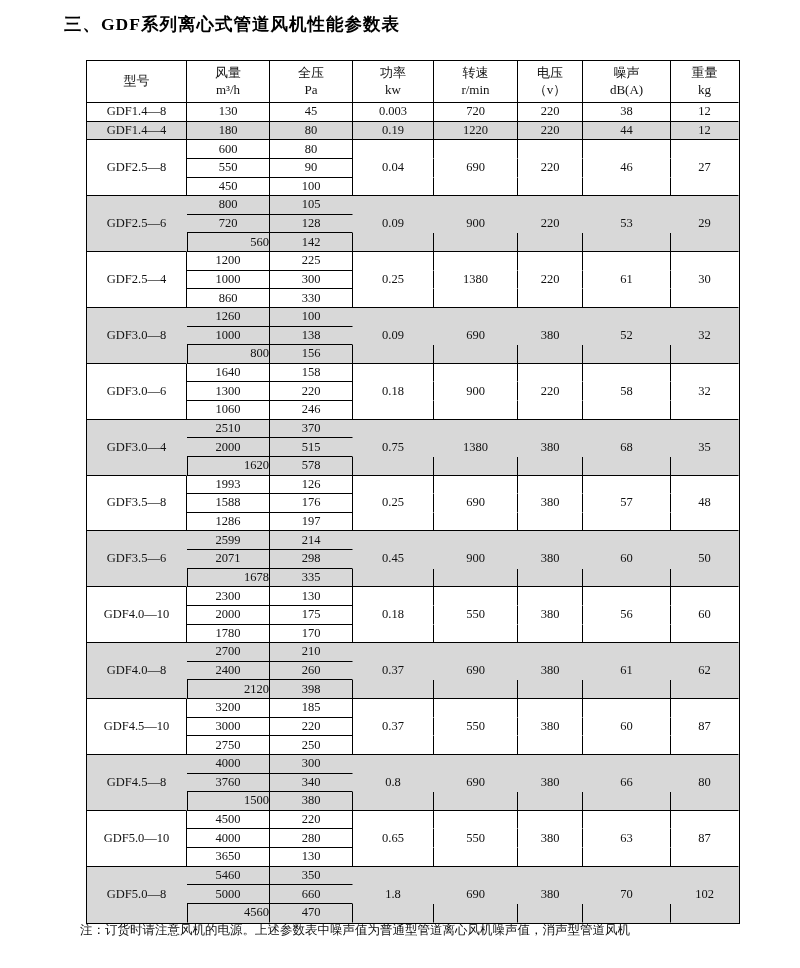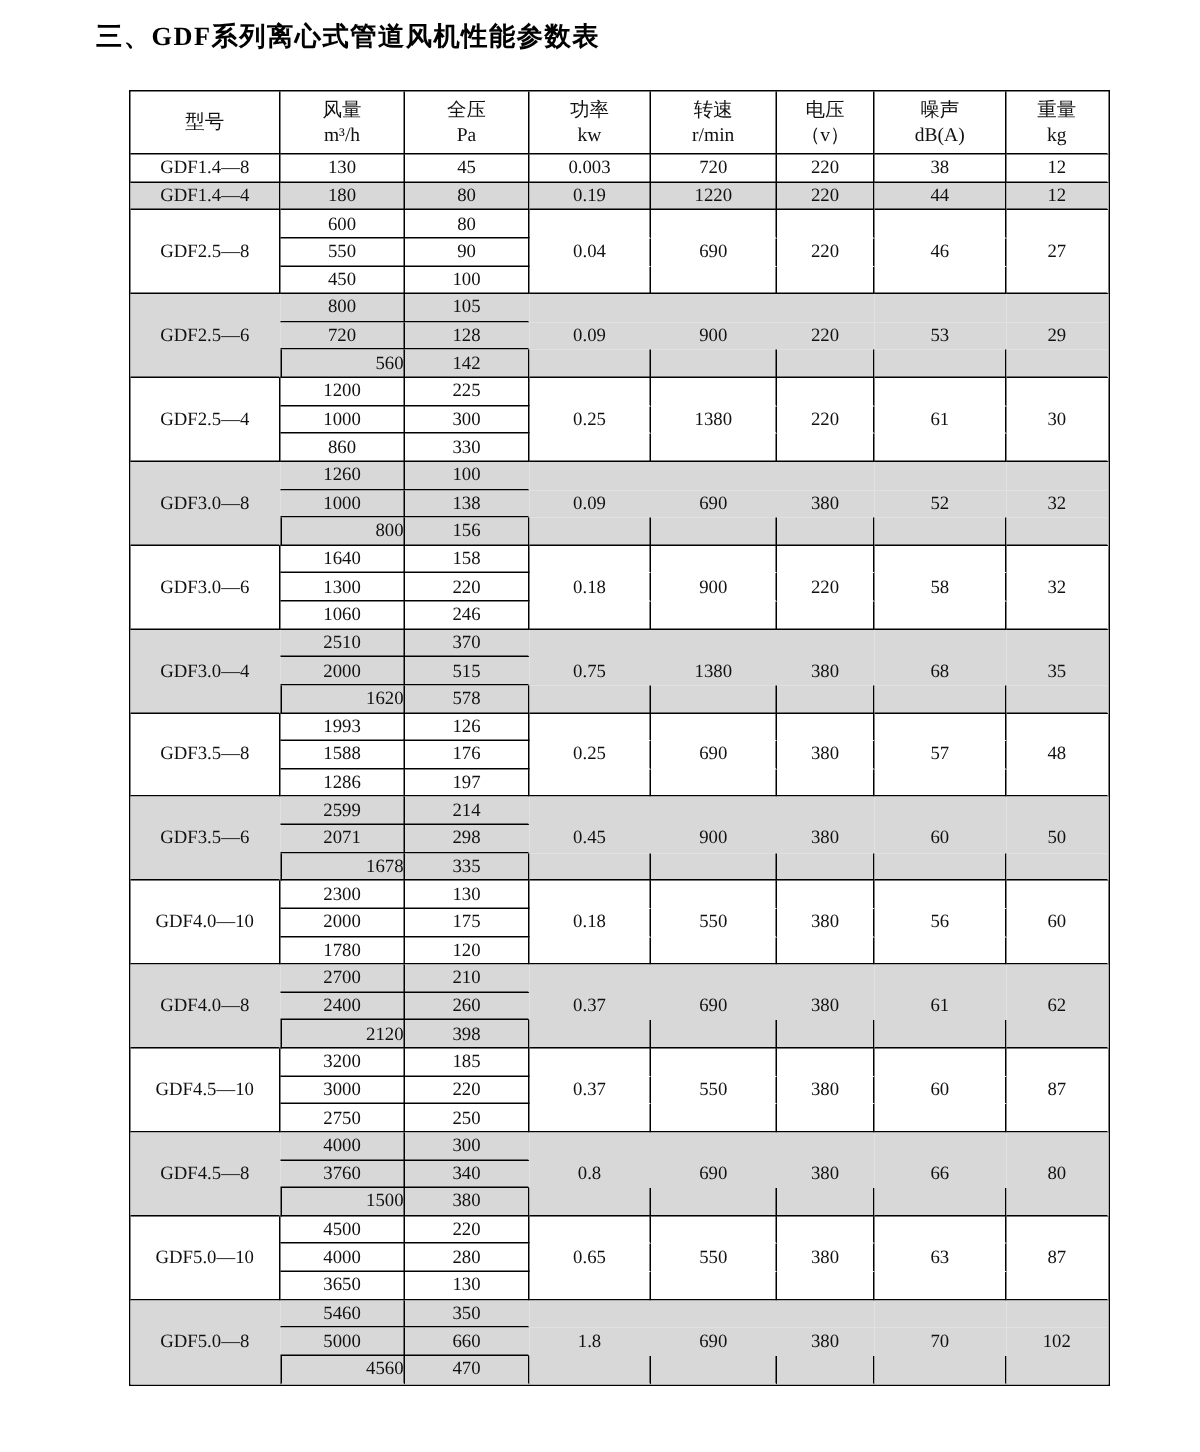--- a/index.html
+++ b/index.html
@@ -350,21 +350,21 @@
           <td>2000</td>
           <td>175</td>
           <td class="bbt">0.18</td>
           <td class="bbt">550</td>
           <td class="bbt">380</td>
           <td class="bbt">56</td>
           <td class="bt bbt">60</td>
         </tr>
         <tr class="datarow">
           <td>1780</td>
-          <td>120</td>
+          <td>170</td>
           <td></td>
           <td></td>
           <td></td>
           <td></td>
           <td class="bt"></td>
         </tr>
         <tr class="datarow shaded">
           <td class="bt" rowspan="3">GDF4.0—8</td>
           <td>2700</td>
           <td class="bt">210</td>
@@ -501,14 +501,15 @@
           <td class="bbt"></td>
           <td class="bbt"></td>
           <td class="bbt"></td>
           <td class="bbt"></td>
           <td class="bt bbt"></td>
         </tr>
       </tbody>
   </table>
 
   <div class="note">
+    <div>注：订货时请注意风机的电源。上述参数表中噪声值为普通型管道离心风机噪声值，消声型管道风机</div>
   </div>
 </div>
 
 </body></html>

